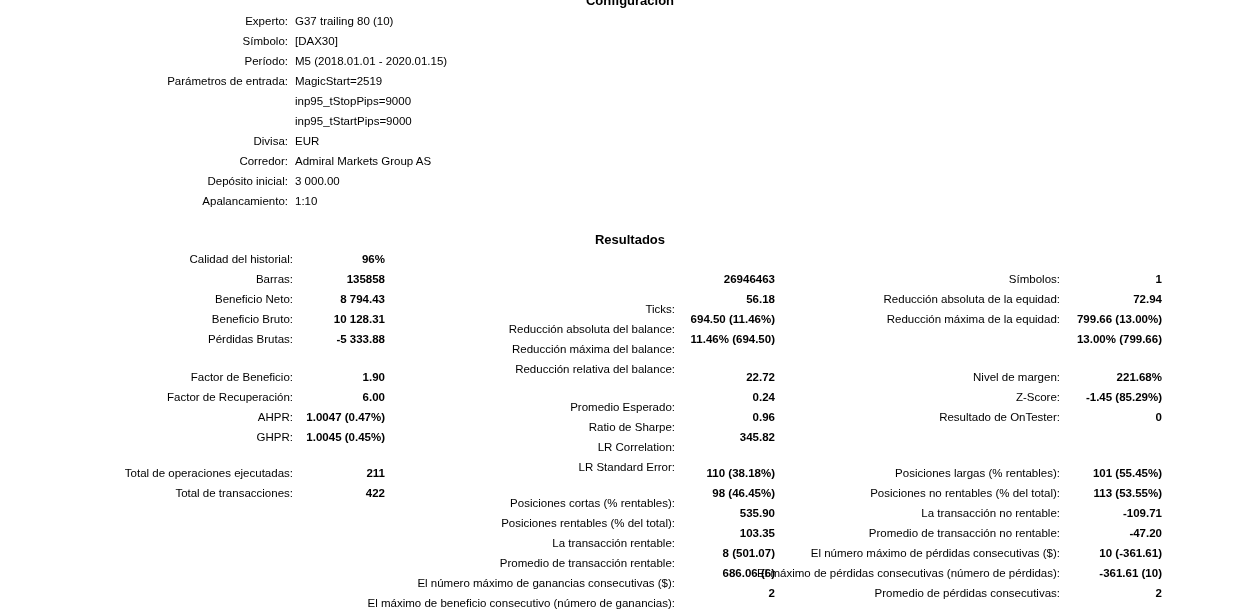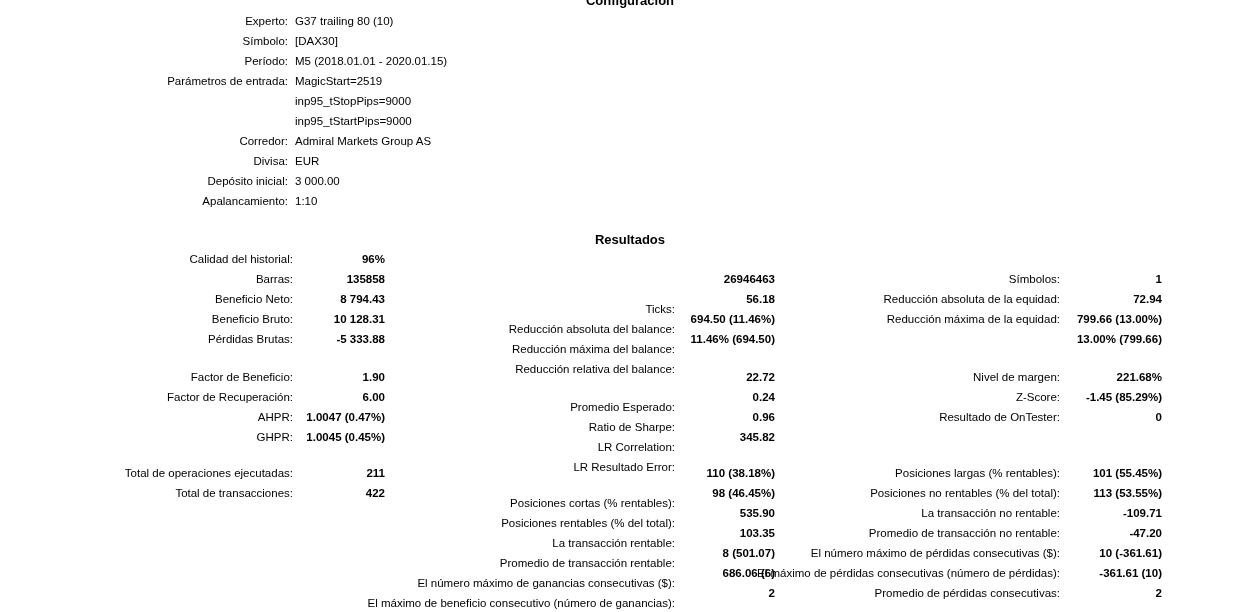--- a/index.html
+++ b/index.html
@@ -62,26 +62,26 @@
       </div>
       <div class="crow">
         <span class="cl"></span>
         <span class="cv">inp95_tStopPips=9000</span>
       </div>
       <div class="crow">
         <span class="cl"></span>
         <span class="cv">inp95_tStartPips=9000</span>
       </div>
       <div class="crow">
+        <span class="cl">Divisa:</span>
+        <span class="cv">EUR</span>
+      </div>
+      <div class="crow">
         <span class="cl">Corredor:</span>
         <span class="cv">Admiral Markets Group AS</span>
-      </div>
-      <div class="crow">
-        <span class="cl">Divisa:</span>
-        <span class="cv">EUR</span>
       </div>
       <div class="crow">
         <span class="cl">Depósito inicial:</span>
         <span class="cv">3 000.00</span>
       </div>
       <div class="crow">
         <span class="cl">Apalancamiento:</span>
         <span class="cv">1:10</span>
       </div>
     </div>
@@ -148,21 +148,21 @@
           <span class="rl c1l">AHPR:</span>
           <span class="rv c1v">1.0047 (0.47%)</span>
           <span class="rl c2l">LR Correlation:</span>
           <span class="rv c2v">0.96</span>
           <span class="rl c3l">Resultado de OnTester:</span>
           <span class="rv c3v">0</span>
         </div>
         <div class="rrow">
           <span class="rl c1l">GHPR:</span>
           <span class="rv c1v">1.0045 (0.45%)</span>
-          <span class="rl c2l">LR Resultado Error:</span>
+          <span class="rl c2l">LR Standard Error:</span>
           <span class="rv c2v">345.82</span>
         </div>
       </div>
       <div class="rblock">
         <div class="rrow">
           <span class="rl c1l">Total de operaciones ejecutadas:</span>
           <span class="rv c1v">211</span>
           <span class="rl c2l">Posiciones cortas (% rentables):</span>
           <span class="rv c2v">110 (38.18%)</span>
           <span class="rl c3l">Posiciones largas (% rentables):</span>

